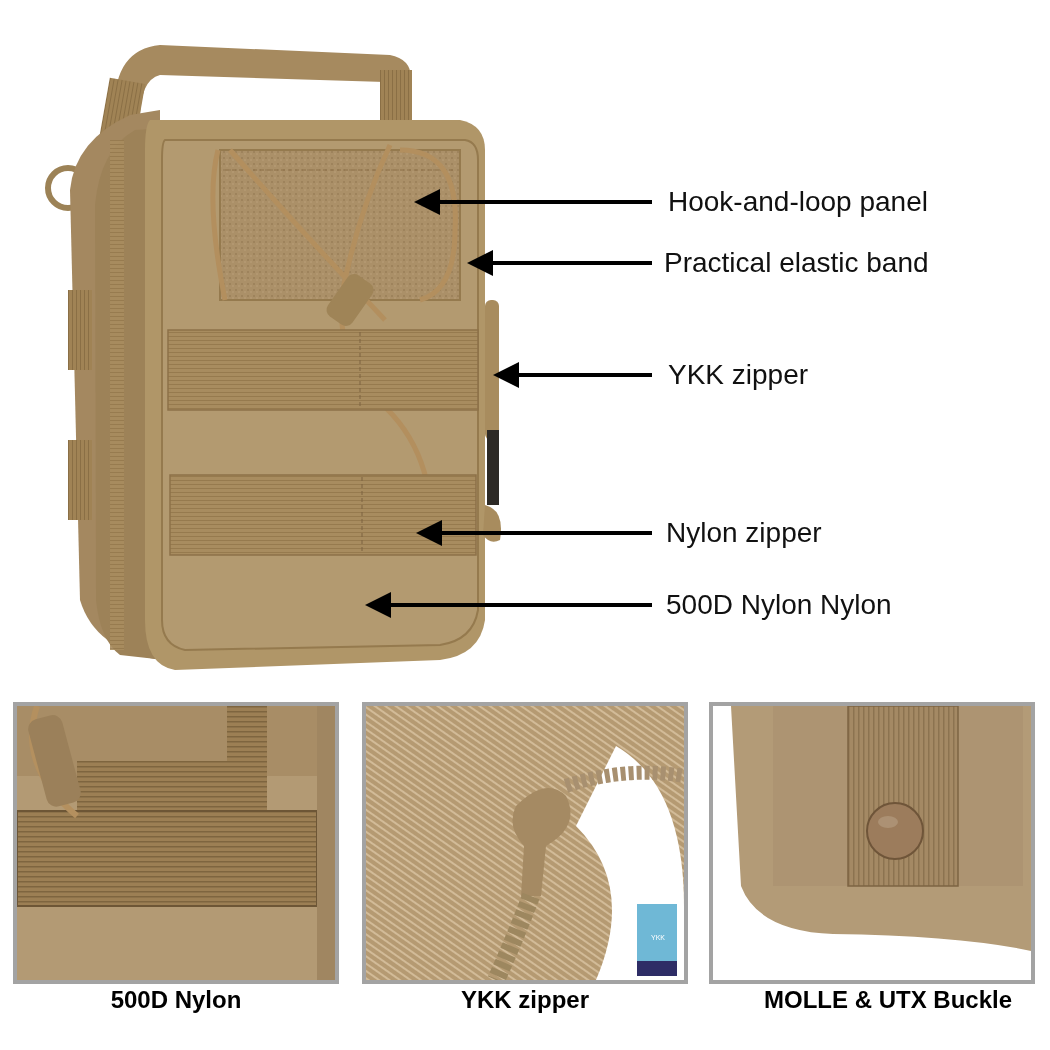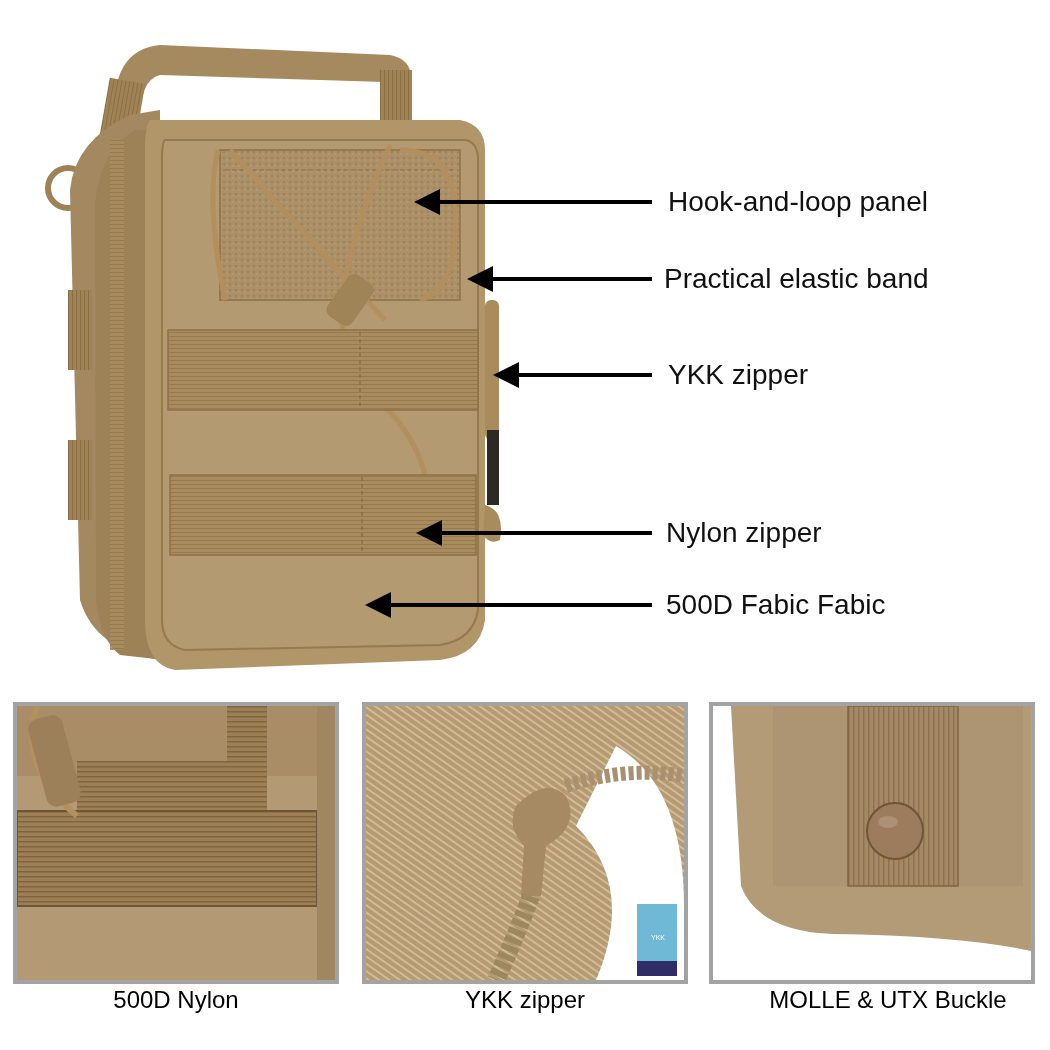--- a/index.html
+++ b/index.html
@@ -3,21 +3,21 @@
 <meta charset="utf-8">
 <style>
   html,body{margin:0;padding:0;background:#fff;}
   body{width:1050px;height:1050px;position:relative;overflow:hidden;font-family:"Liberation Sans",sans-serif;}
   .hero{position:absolute;left:0;top:0;width:1050px;height:690px;}
   .callout{position:absolute;left:0;height:30px;}
   .callout .label{position:absolute;font-size:28px;color:#111;white-space:nowrap;line-height:30px;top:0;}
   .arrow{position:absolute;height:4px;background:#000;top:13px;}
   .arrow::before{content:"";position:absolute;left:-24px;top:-11px;border-right:26px solid #000;border-top:13px solid transparent;border-bottom:13px solid transparent;}
   .panel{position:absolute;top:702px;width:318px;height:274px;border:4px solid #a3a3a3;overflow:hidden;background:#fff;}
-  .caption{position:absolute;top:986px;font-weight:normal;font-size:24px;color:#000;text-align:center;}
+  .caption{position:absolute;top:986px;font-weight:bold;font-size:24px;color:#000;text-align:center;}
 </style>
 </head>
 <body>
 
 <div class="hero">
   <svg width="540" height="690" viewBox="0 0 540 690" style="position:absolute;left:0;top:0">
     <defs>
       <pattern id="weave" width="4" height="4" patternUnits="userSpaceOnUse">
         <rect width="4" height="4" fill="#a88c5f"></rect>
         <rect width="4" height="1" fill="#967a4e"></rect>
@@ -64,35 +64,35 @@
 
     <rect x="485" y="300" width="14" height="140" rx="6" fill="#a88c5e"></rect>
     <rect x="487" y="430" width="12" height="75" fill="#2d2a26"></rect>
     <path d="M485 505 Q505 510 500 540 Q490 545 483 535" fill="#a88c5e"></path>
   </svg>
 
   <div class="callout" style="top:187px;width:866px">
     <div class="arrow" style="left:438px;width:214px"></div>
     <span class="label" style="left:668px">Hook-and-loop panel</span>
   </div>
-  <div class="callout" style="top:264px;width:878px">
+  <div class="callout" style="top:248px;width:878px">
     <div class="arrow" style="left:491px;width:161px"></div>
     <span class="label" style="left:664px">Practical elastic band</span>
   </div>
   <div class="callout" style="top:360px;width:1050px">
     <div class="arrow" style="left:517px;width:135px"></div>
     <span class="label" style="left:668px">YKK zipper</span>
   </div>
   <div class="callout" style="top:518px;width:1050px">
     <div class="arrow" style="left:440px;width:212px"></div>
     <span class="label" style="left:666px">Nylon zipper</span>
   </div>
   <div class="callout" style="top:590px;width:1050px">
     <div class="arrow" style="left:389px;width:263px"></div>
-    <span class="label" style="left:666px">500D Fabic Fabic</span>
+    <span class="label" style="left:666px">500D Nylon Nylon</span>
   </div>
 </div>
 
 <div class="panel" style="left:13px">
   <svg width="318" height="274" viewBox="0 0 318 274">
     <defs>
       <pattern id="pw1" width="5" height="5" patternUnits="userSpaceOnUse">
         <rect width="5" height="5" fill="#9c7f54"></rect>
           <rect width="5" height="1.5" fill="#7e653f"></rect>
       </pattern>

